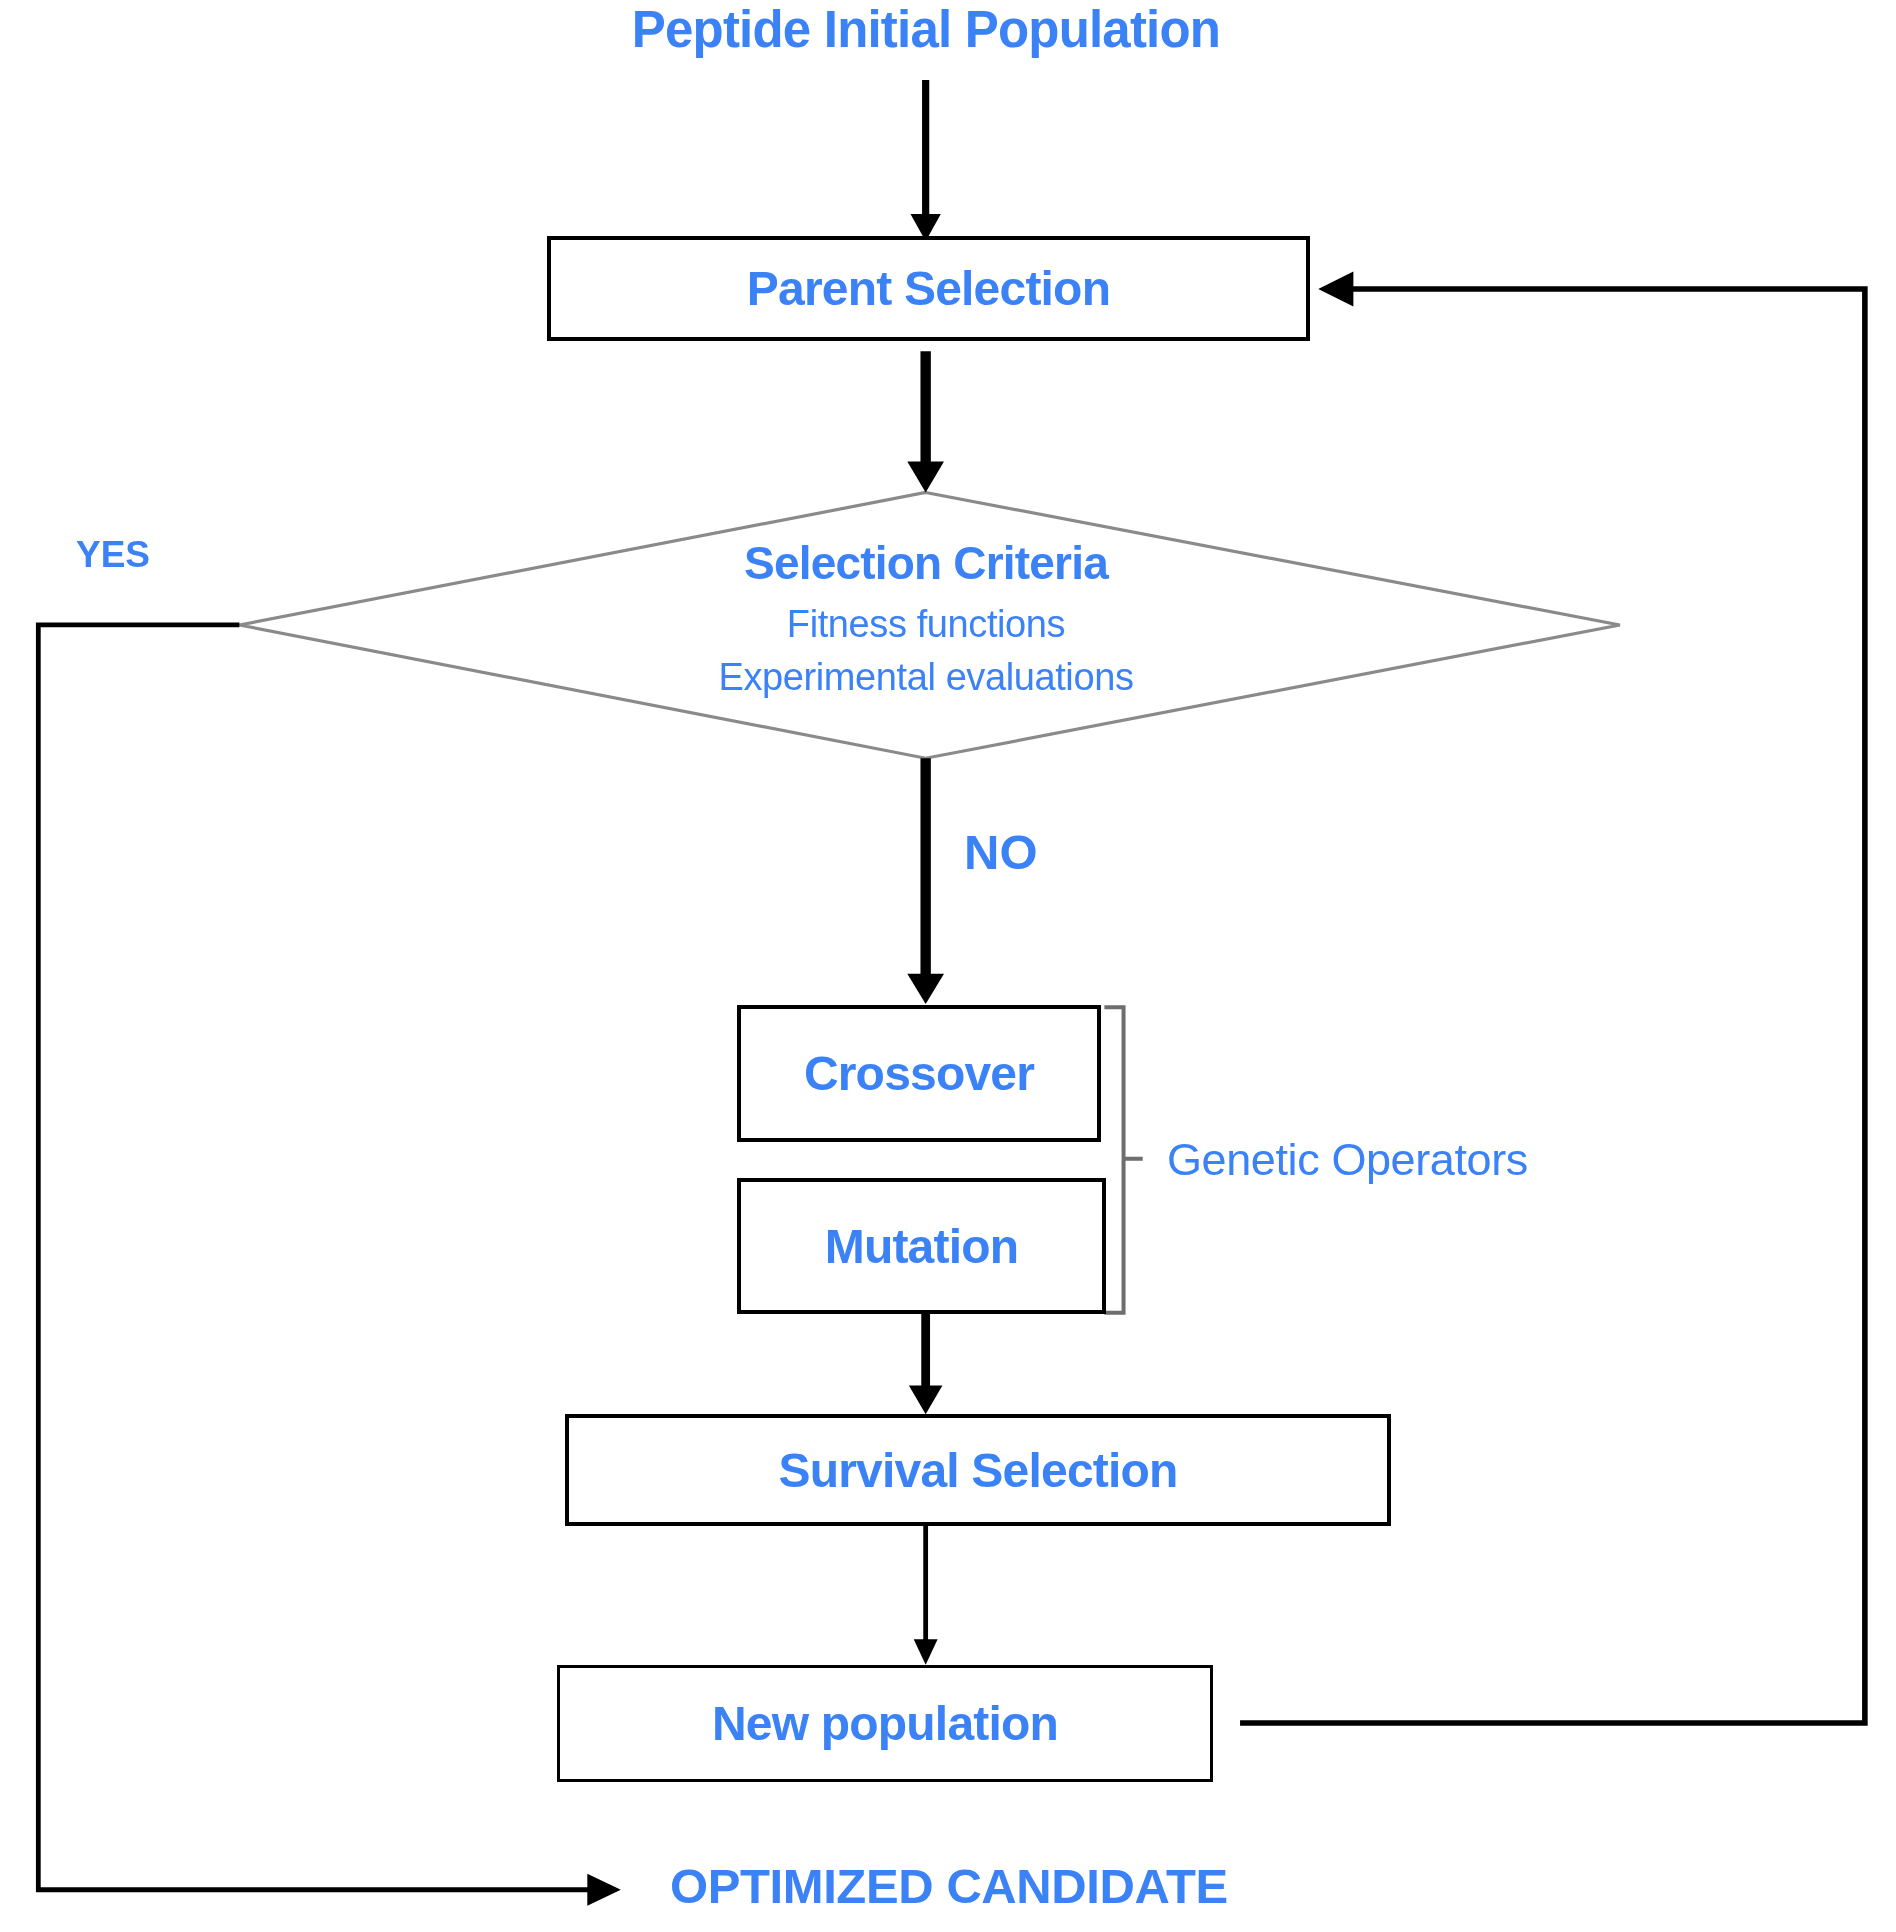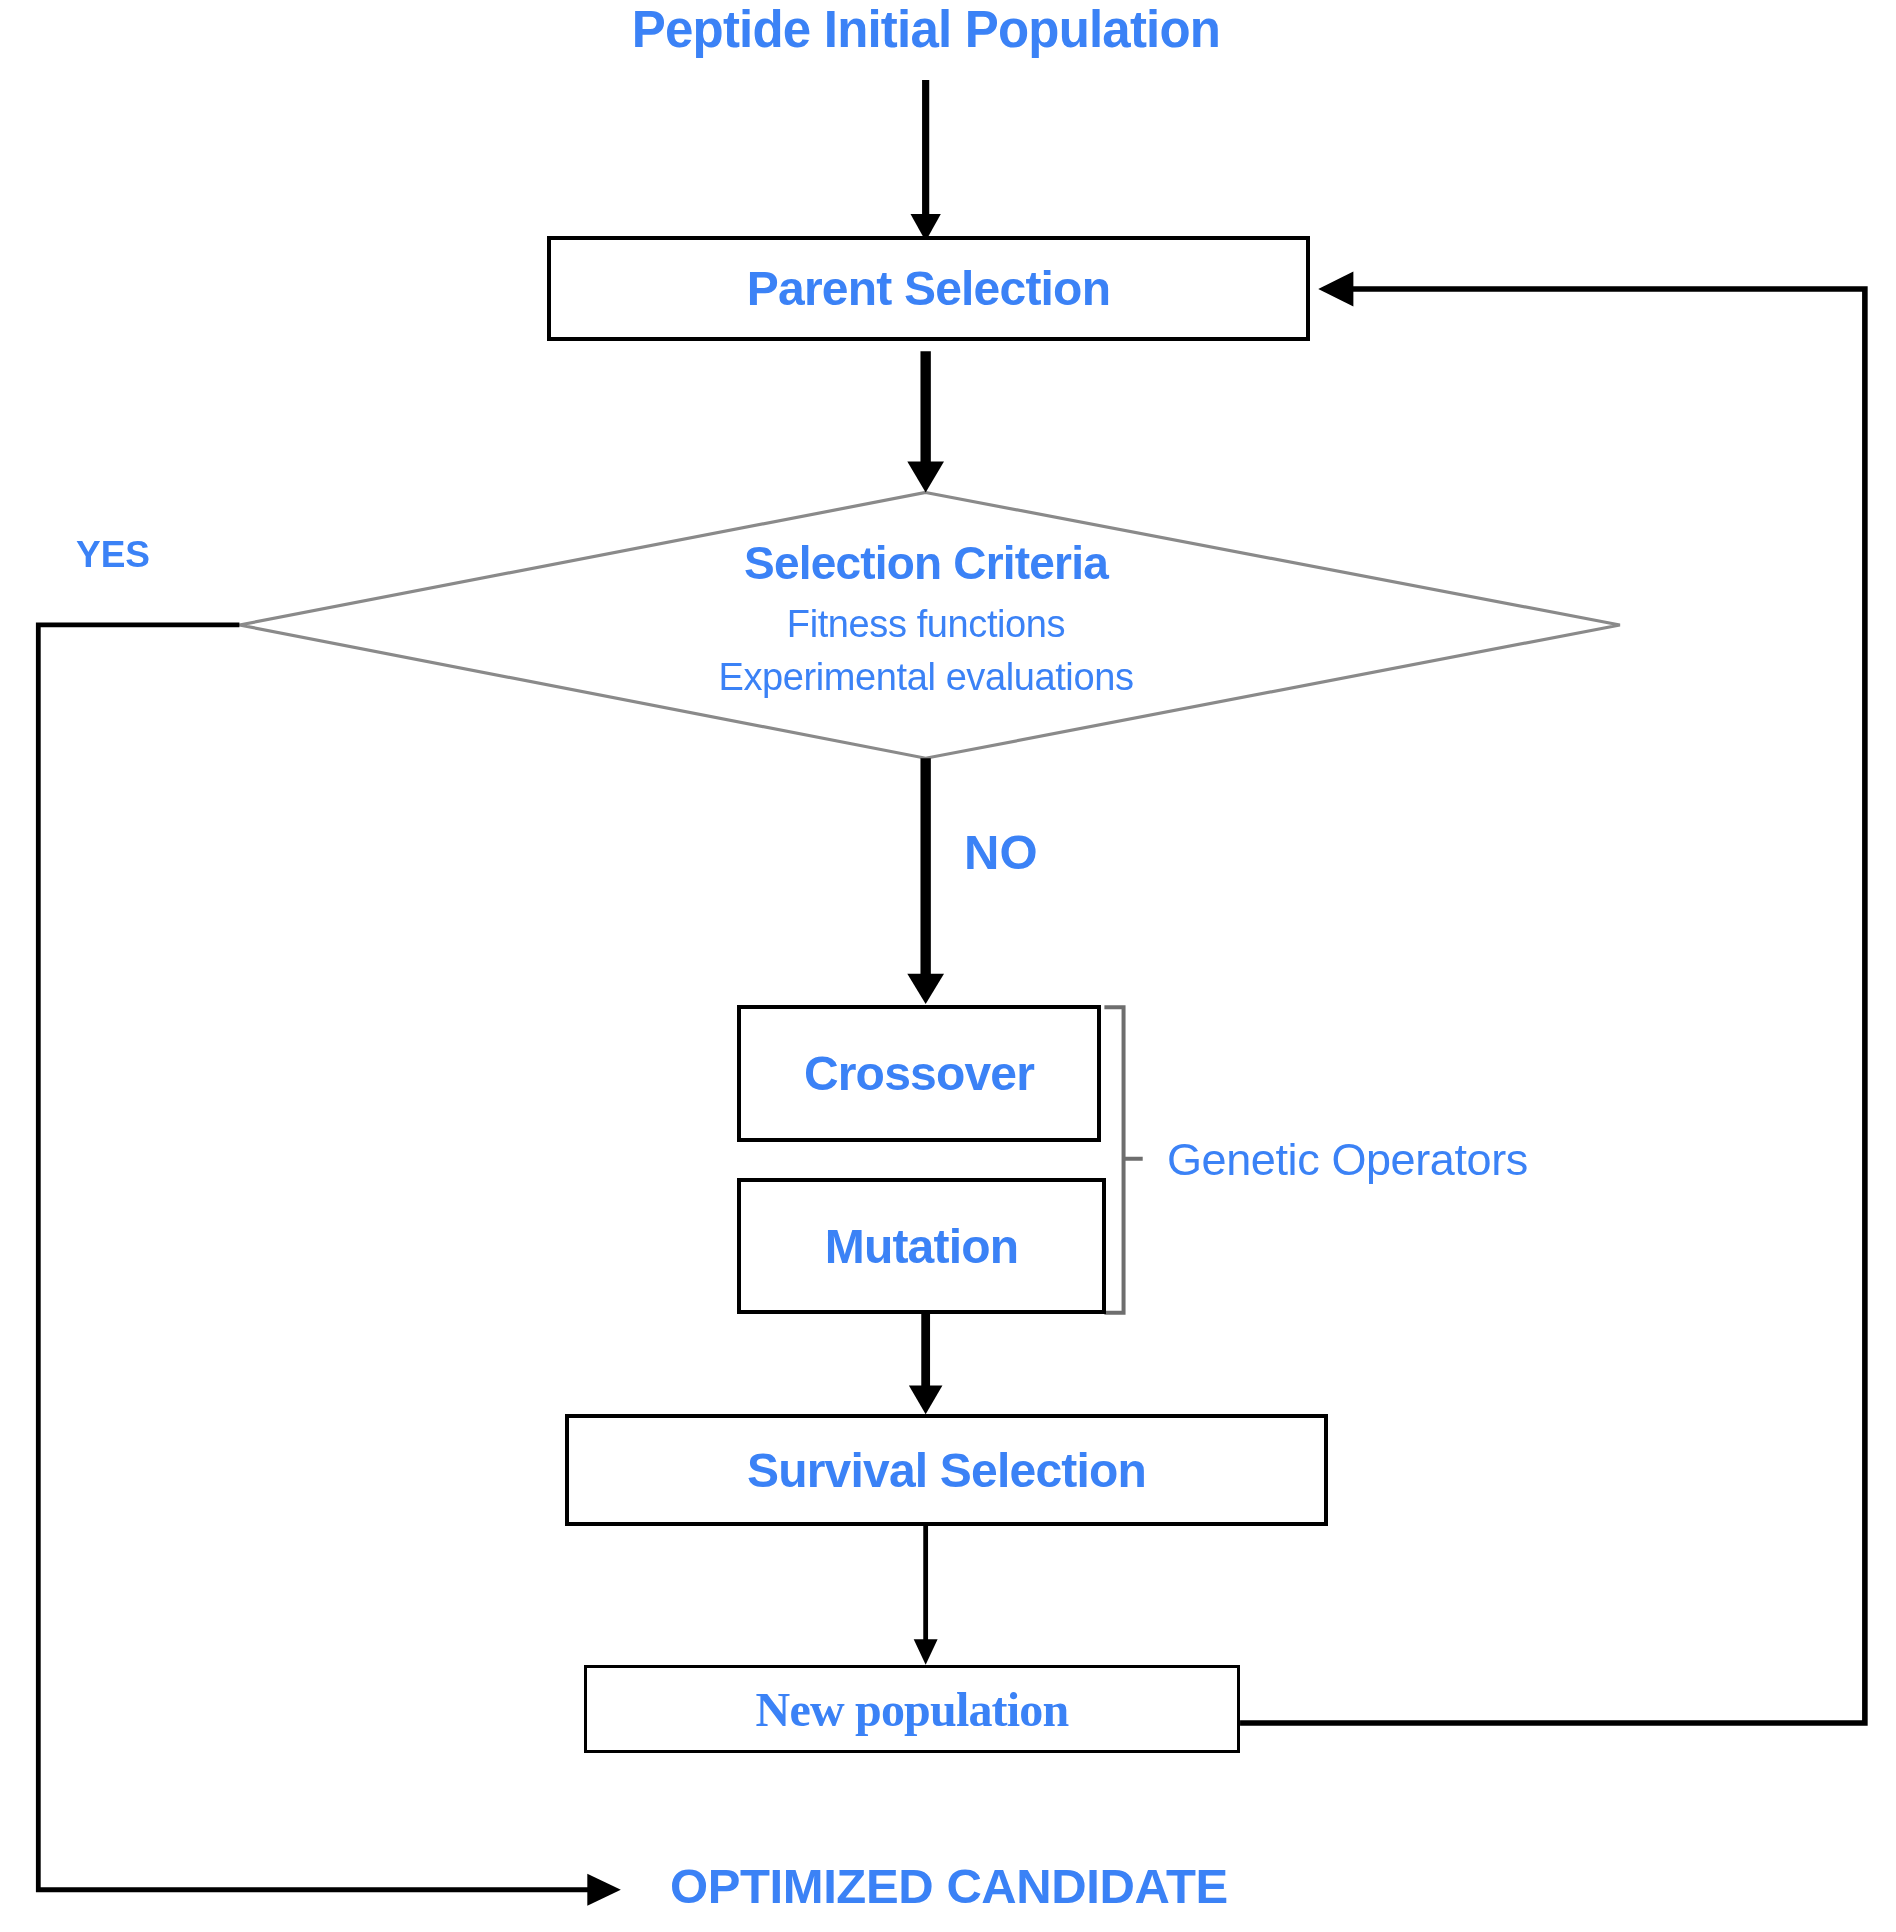--- a/index.html
+++ b/index.html
@@ -52,22 +52,22 @@
   #no-label          { left: 964px; top: 827px; font-size: 49px; }
   #sc-title          { left: 926px; top: 539px;  font-size: 46px; letter-spacing: -0.8px; }
   #sc-sub1           { left: 926px; top: 605px;  font-size: 38px; letter-spacing: -0.4px; }
   #sc-sub2           { left: 926px; top: 658px;  font-size: 38px; letter-spacing: -0.4px; }
   #genetic-operators { left: 1167px; top: 1136px; font-size: 45px; letter-spacing: -0.4px; }
   #optimized-label   { left: 670px;  top: 1861px; font-size: 49px; letter-spacing: -0.4px; }
 
   #parent-selection-box   { left: 547px; top: 236px;  width: 763px; height: 105px; }
   #crossover-box          { left: 737px; top: 1005px; width: 364px; height: 137px; }
   #mutation-box           { left: 737px; top: 1178px; width: 369px; height: 136px; }
-  #survival-selection-box { left: 565px; top: 1414px; width: 763px; height: 112px; }
-  #new-population-box     { left: 584px; top: 1665px; width: 656px; height: 88px; border-width: 3.2px; font-family: Liberation Serif, serif; }
+  #survival-selection-box { left: 565px; top: 1414px; width: 826px; height: 112px; }
+  #new-population-box     { left: 557px; top: 1665px; width: 656px; height: 117px; border-width: 3.2px; }
 </style>
 </head>
 <body>
 
 <div id="canvas">
 
   <svg id="shapes" viewBox="0 0 2376 2422" xmlns="http://www.w3.org/2000/svg">
 
     <polygon points="1160,617 2030,783 1160,950 300,783" fill="#ffffff" stroke="#8a8a8a" stroke-width="4"></polygon>
 

